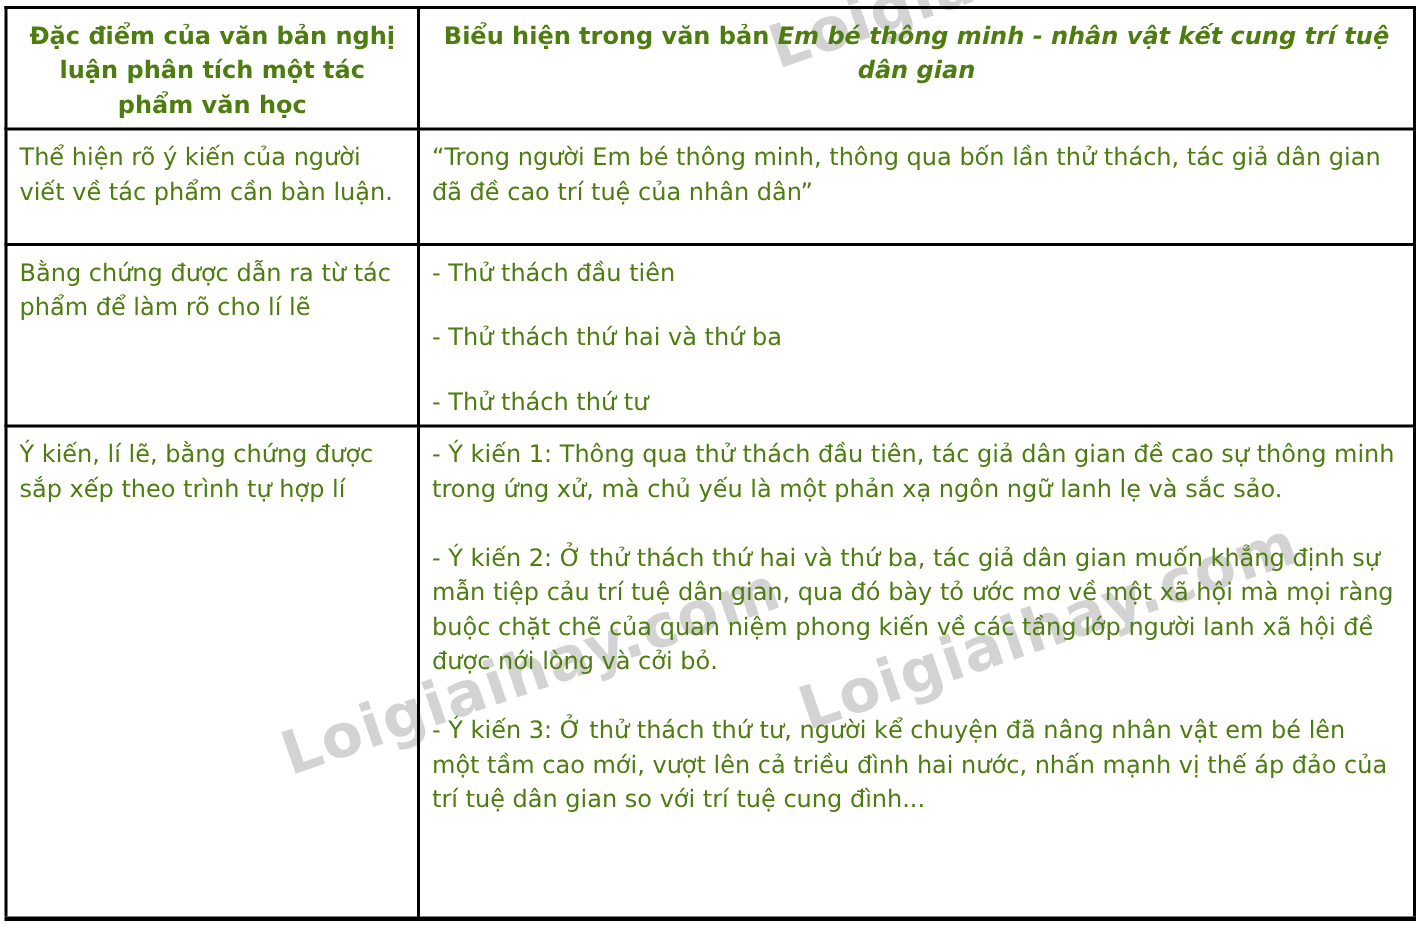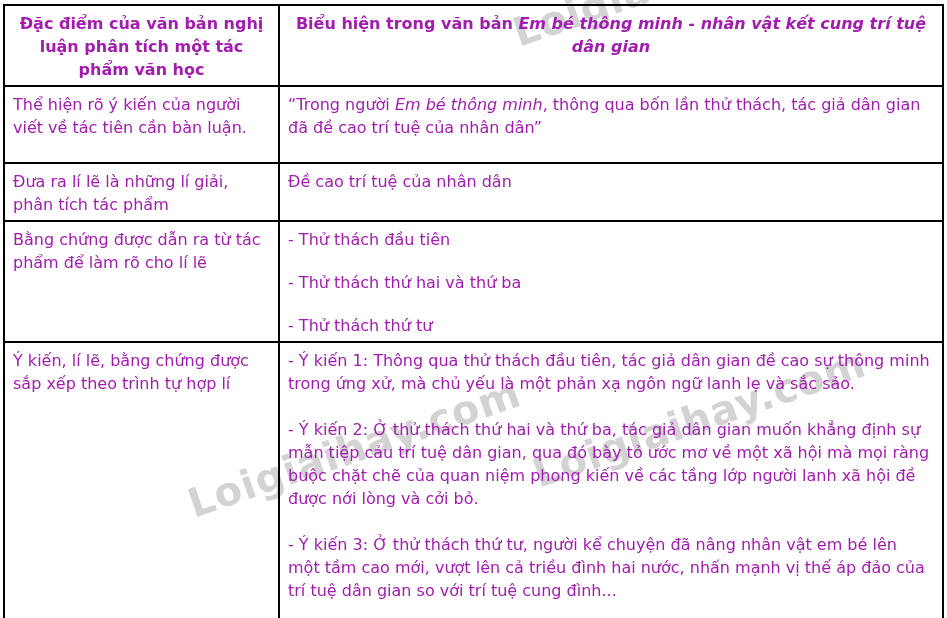--- a/index.html
+++ b/index.html
@@ -41,39 +41,39 @@
     background: transparent;
     border: 2px solid #000000;
     border-bottom-width: 3px;
   }
   table.analysis th,
   table.analysis td {
     border: 2px solid #000000;
     vertical-align: top;
     font-size: 16px;
     line-height: 23px;
-    color: #a21caf;
+    color: #4d7c0f;
     background: transparent;
     overflow: hidden;
   }
   col.c1 { width: 275px; }
   th {
     text-align: center;
     font-weight: bold;
     font-size: 17px;
     padding: 6px 8px 4px 8px;
     line-height: 23px;
   }
   th .title-italic { font-style: italic; }
   td { padding: 6px 10px 4px 8px; text-align: left; font-weight: normal; }
   .tr-header { height: 80px; }
   .tr-r1 { height: 77px; }
   .tr-r2 { height: 55px; }
   .tr-r3 { height: 115px; }
-  .em { font-style: italic; }
+  .em { }
   .evidence-item { margin: 0 0 20px 0; }
   .evidence-item:last-child { margin-bottom: 0; }
   .opinion-para { margin: 0 0 23px 0; }
   .opinion-para:last-child { margin-bottom: 16px; }
 </style>
 </head>
 <body>
 
 <div class="page">
 
@@ -91,28 +91,24 @@
         <th>
           <span>Đặc điểm của văn bản nghị luận phân tích một tác phẩm văn học</span>
         </th>
         <th>
           <span>Biểu hiện trong văn bản </span><span class="title-italic">Em bé thông minh - nhân vật kết cung trí tuệ dân gian</span>
         </th>
       </tr>
     </thead>
     <tbody>
       <tr class="tr-r1">
-        <td>Thể hiện rõ ý kiến của người viết về tác tiên cần bàn luận.</td>
+        <td>Thể hiện rõ ý kiến của người viết về tác phẩm cần bàn luận.</td>
         <td>
           <span>“Trong người </span><span class="em">Em bé thông minh</span><span>, thông qua bốn lần thử thách, tác giả dân gian đã đề cao trí tuệ của nhân dân”</span>
         </td>
-      </tr>
-      <tr class="tr-r2">
-        <td>Đưa ra lí lẽ là những lí giải, phân tích tác phẩm</td>
-        <td>Đề cao trí tuệ của nhân dân</td>
       </tr>
       <tr class="tr-r3">
         <td>Bằng chứng được dẫn ra từ tác phẩm để làm rõ cho lí lẽ</td>
         <td>
           <div class="evidence-item">- Thử thách đầu tiên</div>
           <div class="evidence-item">- Thử thách thứ hai và thứ ba</div>
           <div class="evidence-item">- Thử thách thứ tư</div>
         </td>
       </tr>
       <tr class="tr-r4">

